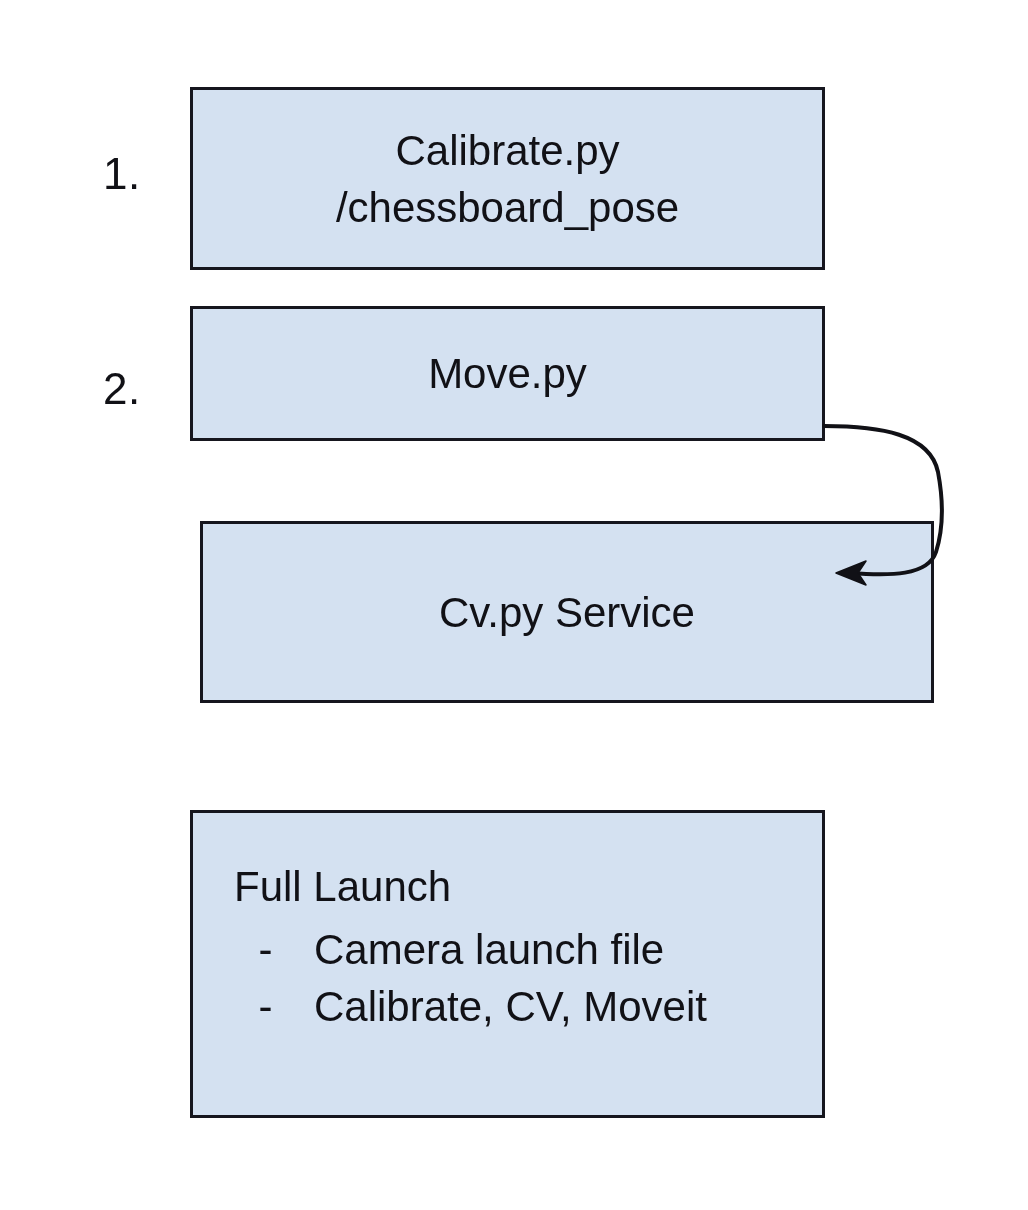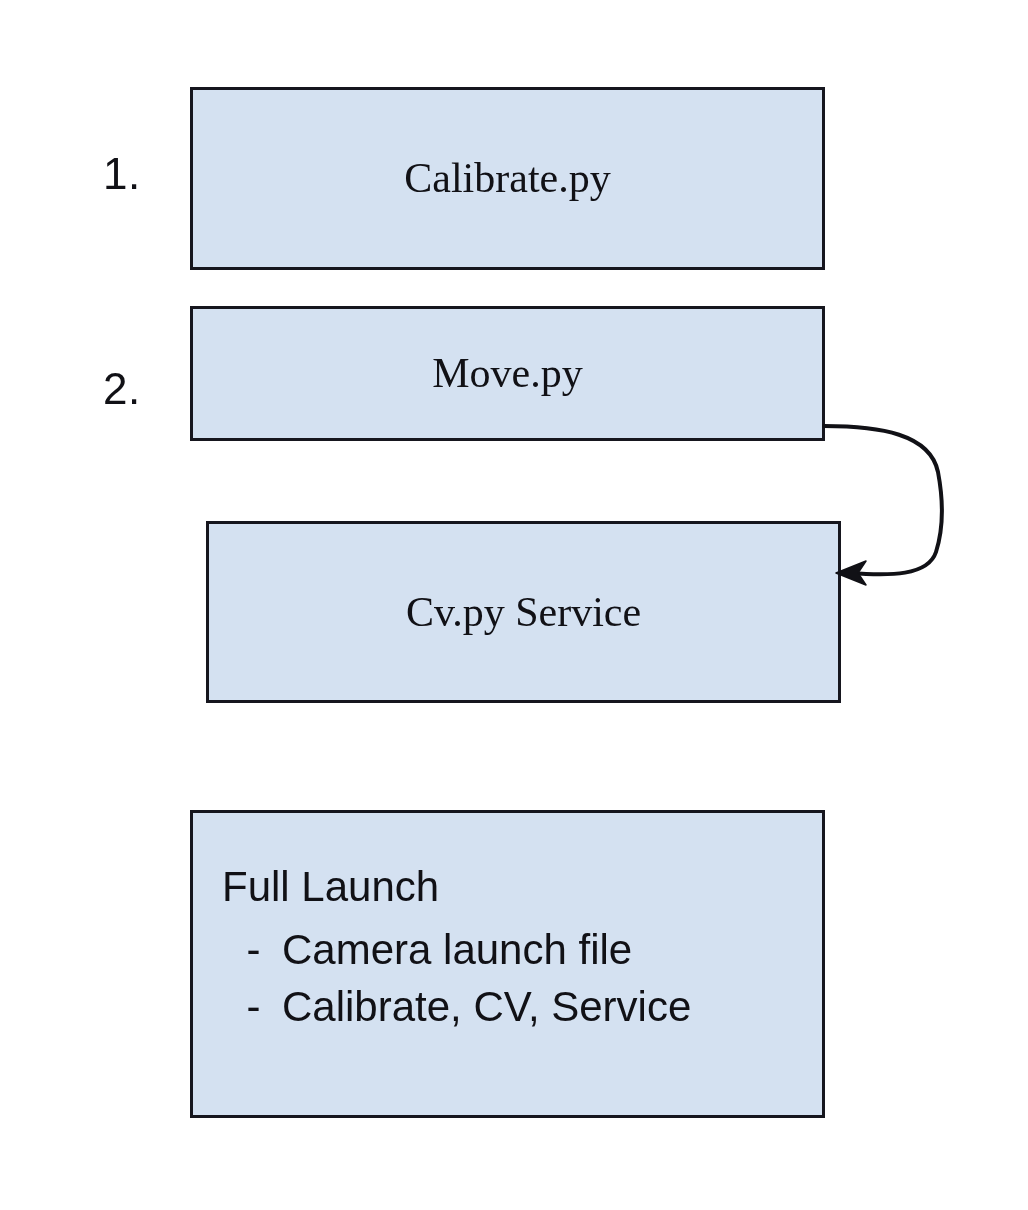--- a/index.html
+++ b/index.html
@@ -42,32 +42,32 @@
     flex-direction: column;
     justify-content: center;
   }
   .proc-box.centered { align-items: center; }
 
   .box-line {
     font-size: 42px;
     line-height: 57px;
     color: #111116;
     white-space: nowrap;
-    font-family: Liberation Serif, serif;
+    font-family: Liberation Sans, sans-serif;
   }
 
   #box-calibrate { left: 190px; top: 87px;  width: 635px; height: 183px; }
   #box-move      { left: 190px; top: 306px; width: 635px; height: 135px; }
-  #box-cv        { left: 206px; top: 521px; width: 635px; height: 182px; }
+  #box-cv        { left: 200px; top: 521px; width: 734px; height: 182px; }
   #box-launch    { left: 190px; top: 810px; width: 635px; height: 308px; }
 
   
   #box-launch {
     justify-content: flex-start;
-    padding: 48px 0 0 4px;
+    padding: 48px 0 0 16px;
   }
   .launch-title {
     font-size: 42px;
     line-height: 52px;
     color: #111116;
     padding-left: 25px;
     white-space: nowrap;
     font-family: "Liberation Sans", sans-serif;
   }
   .launch-list {
@@ -85,20 +85,21 @@
   }
   .launch-dash {
     width: 85px;
     flex: 0 0 85px;
     text-align: center;
     padding-left: 28px;
     box-sizing: border-box;
   }
   .launch-text {
     max-width: 440px;
+    margin-left: 20px;
   }
 
   
   #feedback-arrow {
     position: absolute;
     left: 810px;
     top: 400px;
     width: 160px;
     height: 210px;
     pointer-events: none;
@@ -108,40 +109,41 @@
 <body>
 
 <div id="canvas">
 
   <div class="step-number" id="step-1">1.</div>
 
   <div class="step-number" id="step-2">2.</div>
 
   <div class="proc-box centered" id="box-calibrate">
     <div class="box-line">Calibrate.py</div>
+    <div class="box-line">/chessboard_pose</div>
   </div>
 
   <div class="proc-box centered" id="box-move">
     <div class="box-line">Move.py</div>
   </div>
 
   <div class="proc-box centered" id="box-cv">
     <div class="box-line">Cv.py Service</div>
   </div>
 
   <div class="proc-box" id="box-launch">
     <div class="launch-title">Full Launch</div>
     <ul class="launch-list">
       <li class="launch-item">
         <span class="launch-dash">-</span>
         <span class="launch-text">Camera launch file</span>
       </li>
       <li class="launch-item">
         <span class="launch-dash">-</span>
-        <span class="launch-text">Calibrate, CV, Service</span>
+        <span class="launch-text">Calibrate, CV, Moveit</span>
       </li>
     </ul>
   </div>
 
   <svg id="feedback-arrow" viewBox="0 0 160 210">
     <path d="M 14 26
              C 70 26, 120 34, 128 72
              C 134 104, 133 130, 126 152
              C 118 176, 80 176, 40 173" fill="none" stroke="#111116" stroke-width="4" stroke-linecap="round"></path>
     <path d="M 26 173 L 56 161 L 48 173 L 56 185 Z" fill="#111116" stroke="#111116" stroke-width="1.5" stroke-linejoin="round"></path>

